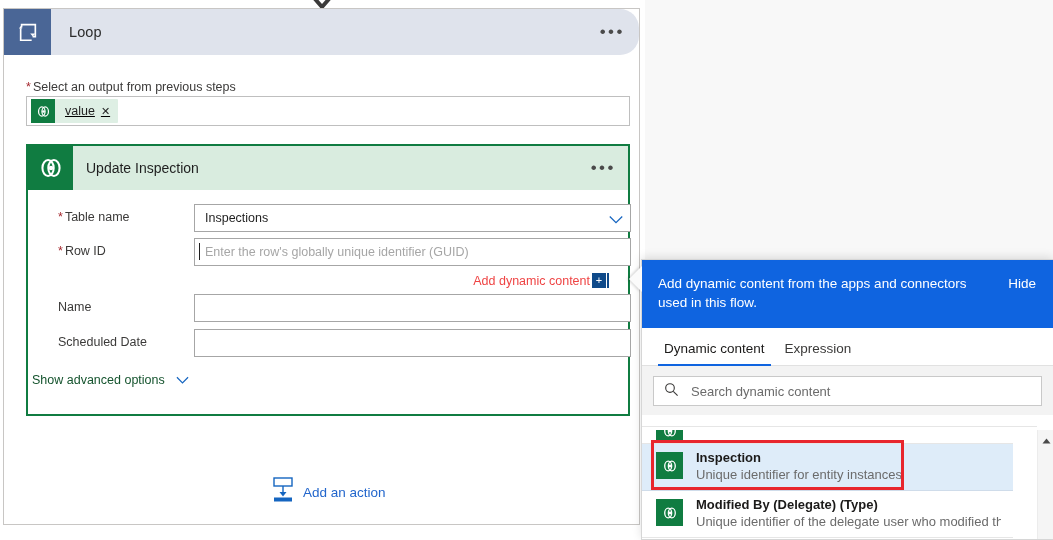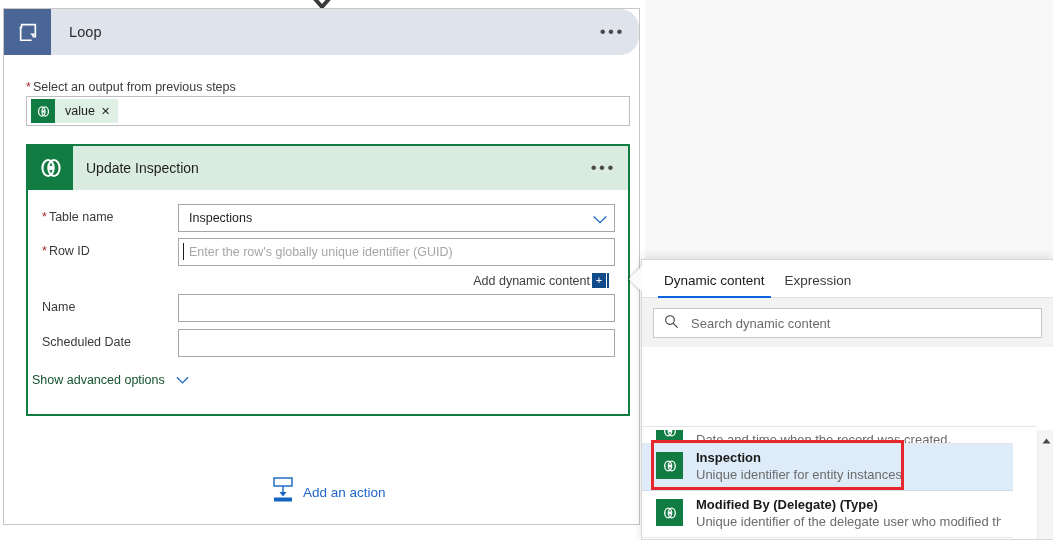--- a/index.html
+++ b/index.html
@@ -49,21 +49,21 @@
 
   .output-label {
     position: absolute; left: 22px; top: 71px; font-size: 12.5px; color: #3b3a39;
   }
   .output-box {
     position: absolute; left: 22px; top: 87px; width: 604px; height: 30px;
     border: 1px solid #bfbfbf; background: #fff; display: flex; align-items: center;
   }
   .token {
     display: flex; align-items: center; background: #deefe4; height: 24px;
-    margin-left: 4px; border-radius: 1px;
+    margin-left: 4px; border-radius: 1px; text-decoration: underline;
   }
   .token-icon {
     width: 24px; height: 24px; background: #107c41; display: flex;
     align-items: center; justify-content: center; flex: none;
   }
   .token-label { font-size: 12.5px; color: #1f1f1f; padding: 0 6px 0 10px; }
   .token-x { font-size: 11px; color: #1f1f1f; padding-right: 8px; cursor: pointer; }
 
   
   .ui-card {
@@ -76,21 +76,21 @@
   .ui-icon-box {
     width: 45px; height: 44px; background: #107c41;
     display: flex; align-items: center; justify-content: center; flex: none;
   }
   .ui-title { margin-left: 13px; font-size: 14px; color: #1f1f1f; }
   .ui-ellipsis {
     position: absolute; right: 12px; top: 50%; transform: translateY(-50%);
     color: #4a4a4a; font-size: 17px; letter-spacing: 2.5px; line-height: 10px; cursor: pointer;
   }
 
-  .field-row { position: absolute; left: 0; width: 100%; height: 24px; }
+  .field-row { position: absolute; left: 16px; width: 100%; height: 24px; }
   .field-label {
     position: absolute; left: 14px; top: 6px; font-size: 12.5px; color: #3b3a39; white-space: nowrap;
   }
   .field-input {
     position: absolute; left: 150px; width: 437px; height: 28px;
     border: 1px solid #a6a6a6; background: #fff; font-size: 12.5px; color: #1f1f1f;
     padding: 11px 10px; outline: none; font-family: "Liberation Sans", sans-serif;
   }
   .field-input::placeholder { color: #a6a6a6; }
   .chev-down {
@@ -98,21 +98,21 @@
     pointer-events: none;
   }
   .caret {
     position: absolute; left: 155px; width: 1px; height: 17px; background: #1f1f1f;
   }
 
   .adc-link-row {
     position: absolute; left: 0; top: 128px; width: 100%; height: 16px;
   }
   .adc-link {
-    position: absolute; right: 38px; top: 0; font-size: 12.5px; color: #404040; cursor: pointer;
+    position: absolute; right: 38px; top: 0; font-size: 12.5px; color: #ef4444; cursor: pointer;
   }
   .adc-plus {
     position: absolute; right: 22px; top: -1px; width: 14px; height: 15px;
     background: #0f4a8a; color: #fff; font-size: 11px; line-height: 15px;
     text-align: center; cursor: pointer;
   }
   .adc-bar {
     position: absolute; right: 19px; top: -1px; width: 2px; height: 15px; background: #0f4a8a;
   }
 
@@ -323,20 +323,24 @@
         </span>
         <span class="add-action-label">Add an action</span>
       </div>
 
     </div>
   </div>
 
   <div class="dc-panel">
     <div class="dc-callout"></div>
 
+    <div class="dc-banner">
+      <div class="dc-banner-text">Add dynamic content from the apps and connectors used in this flow.</div>
+      <span class="dc-hide">Hide</span>
+    </div>
 
     <div class="dc-tabs">
       <div class="dc-tab active">Dynamic content</div>
       <div class="dc-tab">Expression</div>
     </div>
 
     <div class="dc-searchwrap">
       <div class="dc-search">
         <span class="dc-search-icon">
           <svg width="15" height="15" viewBox="0 0 16 16" xmlns="http://www.w3.org/2000/svg">
@@ -353,23 +357,20 @@
     <div class="dc-list">
 
       <div class="dc-item dc-item-clipped">
         <span class="dc-item-icon">
           <svg width="16" height="16" viewBox="0 0 24 24" xmlns="http://www.w3.org/2000/svg">
             <ellipse cx="9.3" cy="12" rx="5.2" ry="7.3" fill="none" stroke="#ffffff" stroke-width="2"></ellipse>
             <ellipse cx="14.7" cy="12" rx="5.2" ry="7.3" fill="none" stroke="#ffffff" stroke-width="2"></ellipse>
             <circle cx="12" cy="12" r="2.1" fill="#ffffff"></circle>
           </svg>
         </span>
-        <span class="dc-item-text">
-          <span class="dc-item-desc">Date and time when the record was created.</span>
-        </span>
       </div>
 
       <div class="dc-item selected">
         <span class="dc-item-icon">
           <svg width="16" height="16" viewBox="0 0 24 24" xmlns="http://www.w3.org/2000/svg">
             <ellipse cx="9.3" cy="12" rx="5.2" ry="7.3" fill="none" stroke="#ffffff" stroke-width="2"></ellipse>
             <ellipse cx="14.7" cy="12" rx="5.2" ry="7.3" fill="none" stroke="#ffffff" stroke-width="2"></ellipse>
             <circle cx="12" cy="12" r="2.1" fill="#ffffff"></circle>
           </svg>
         </span>

